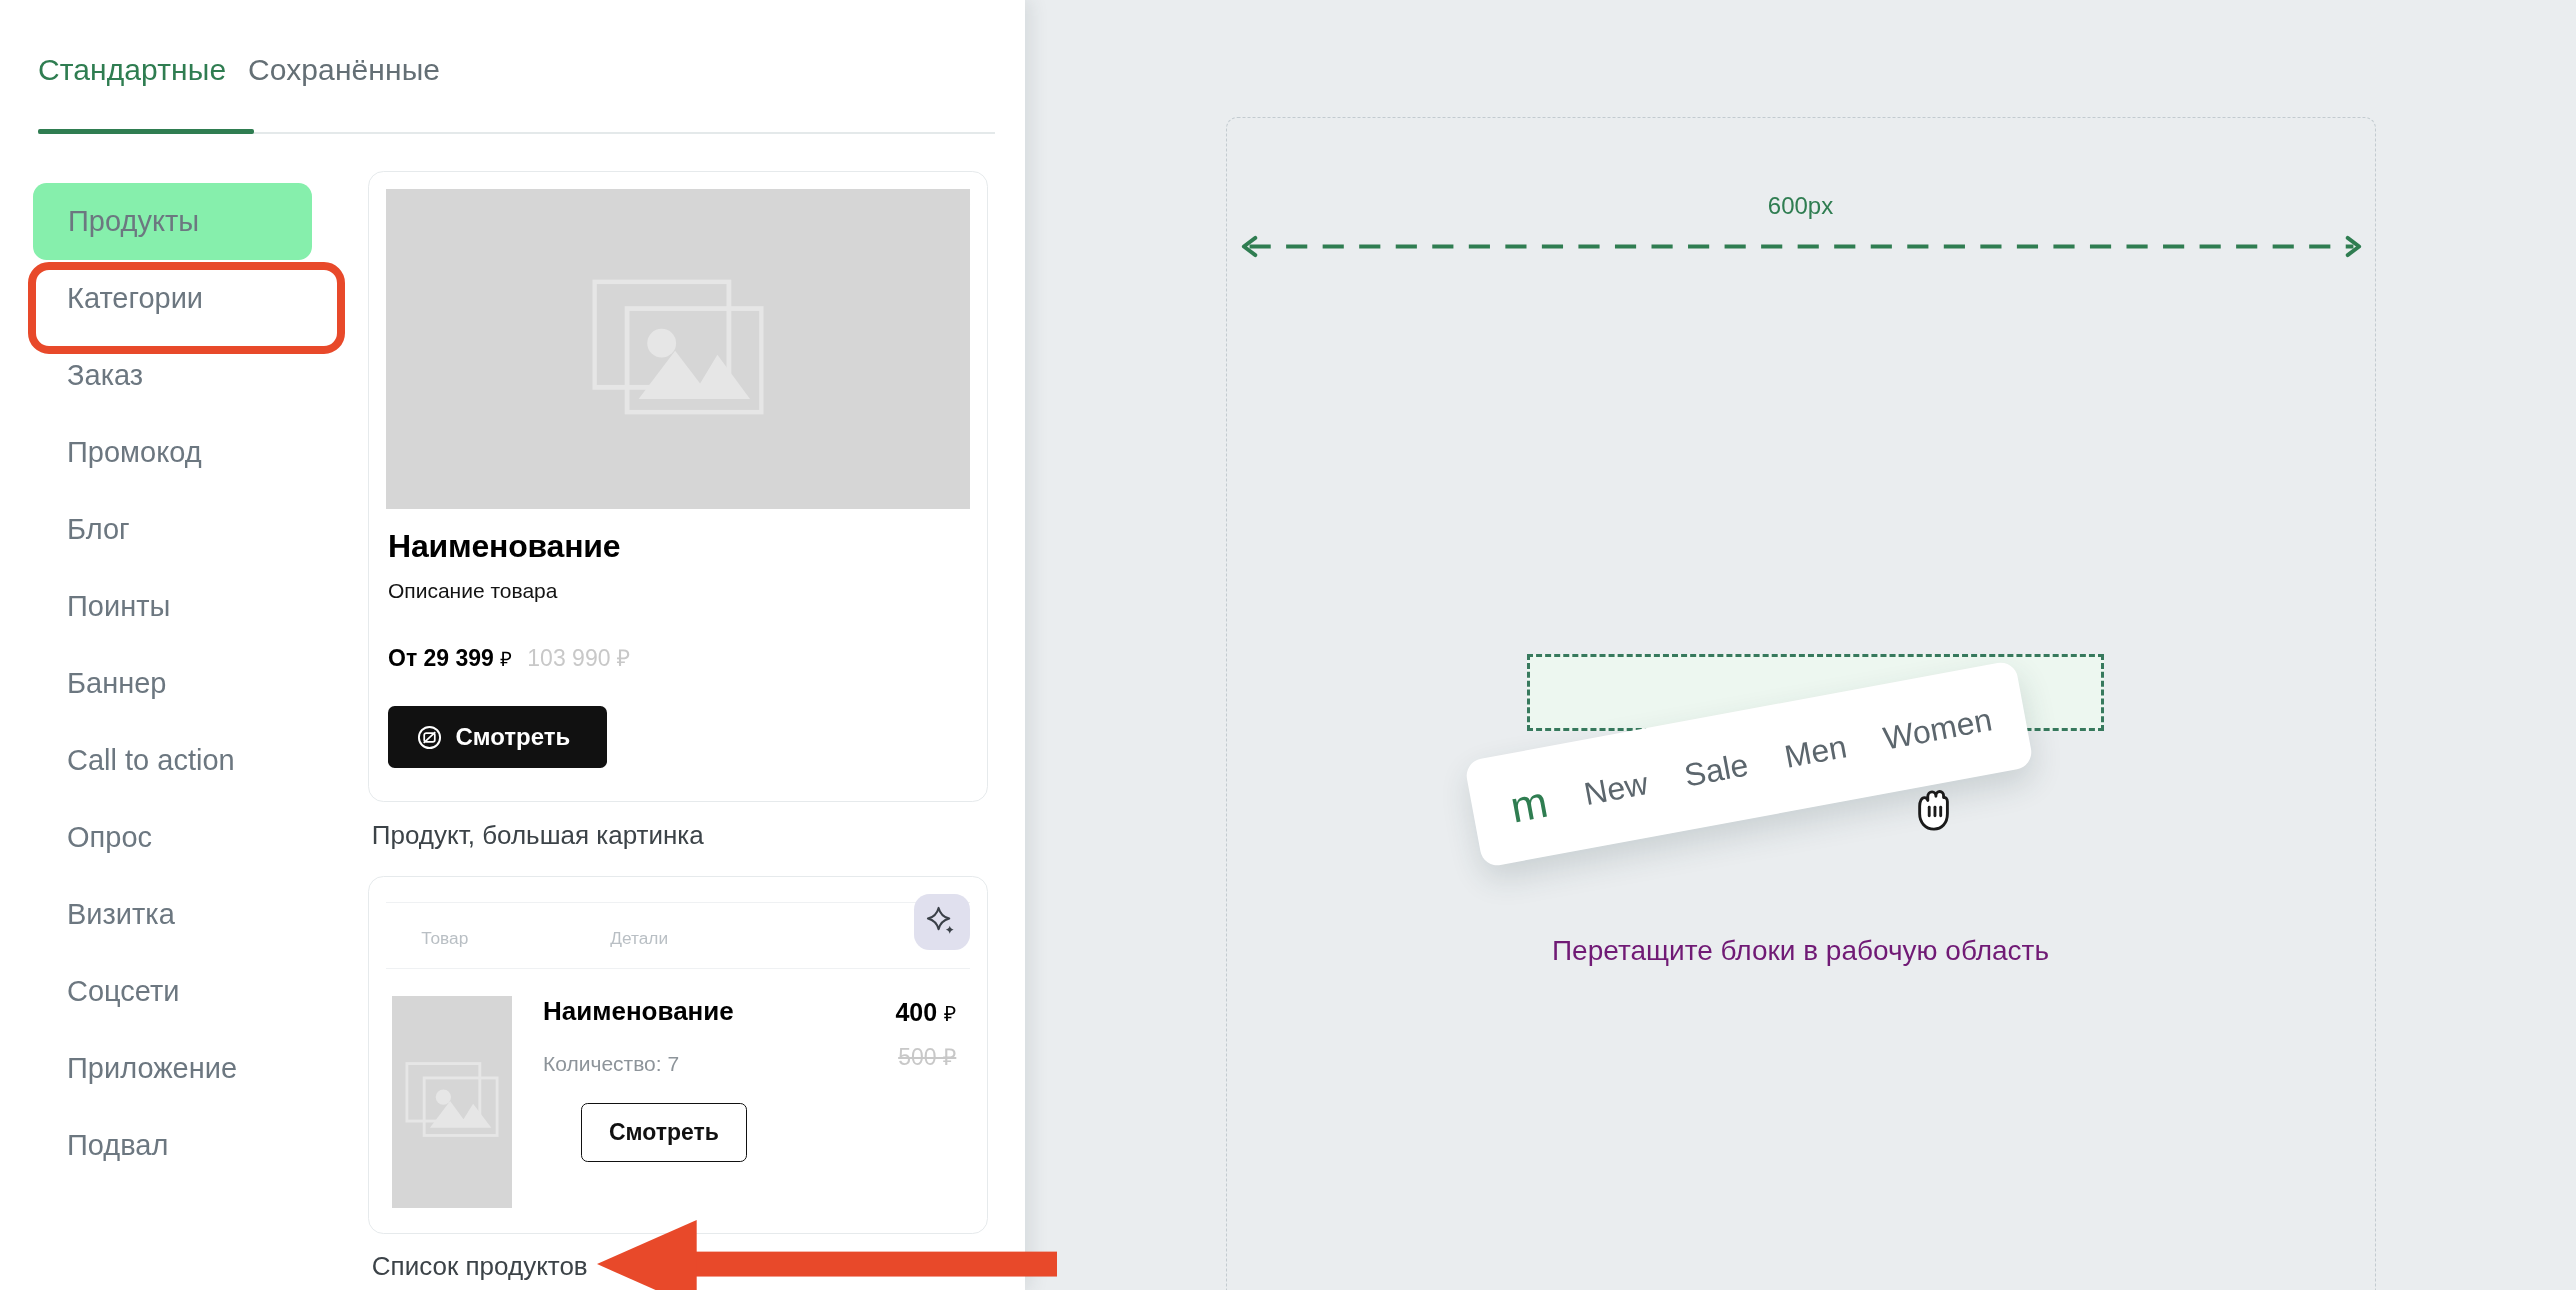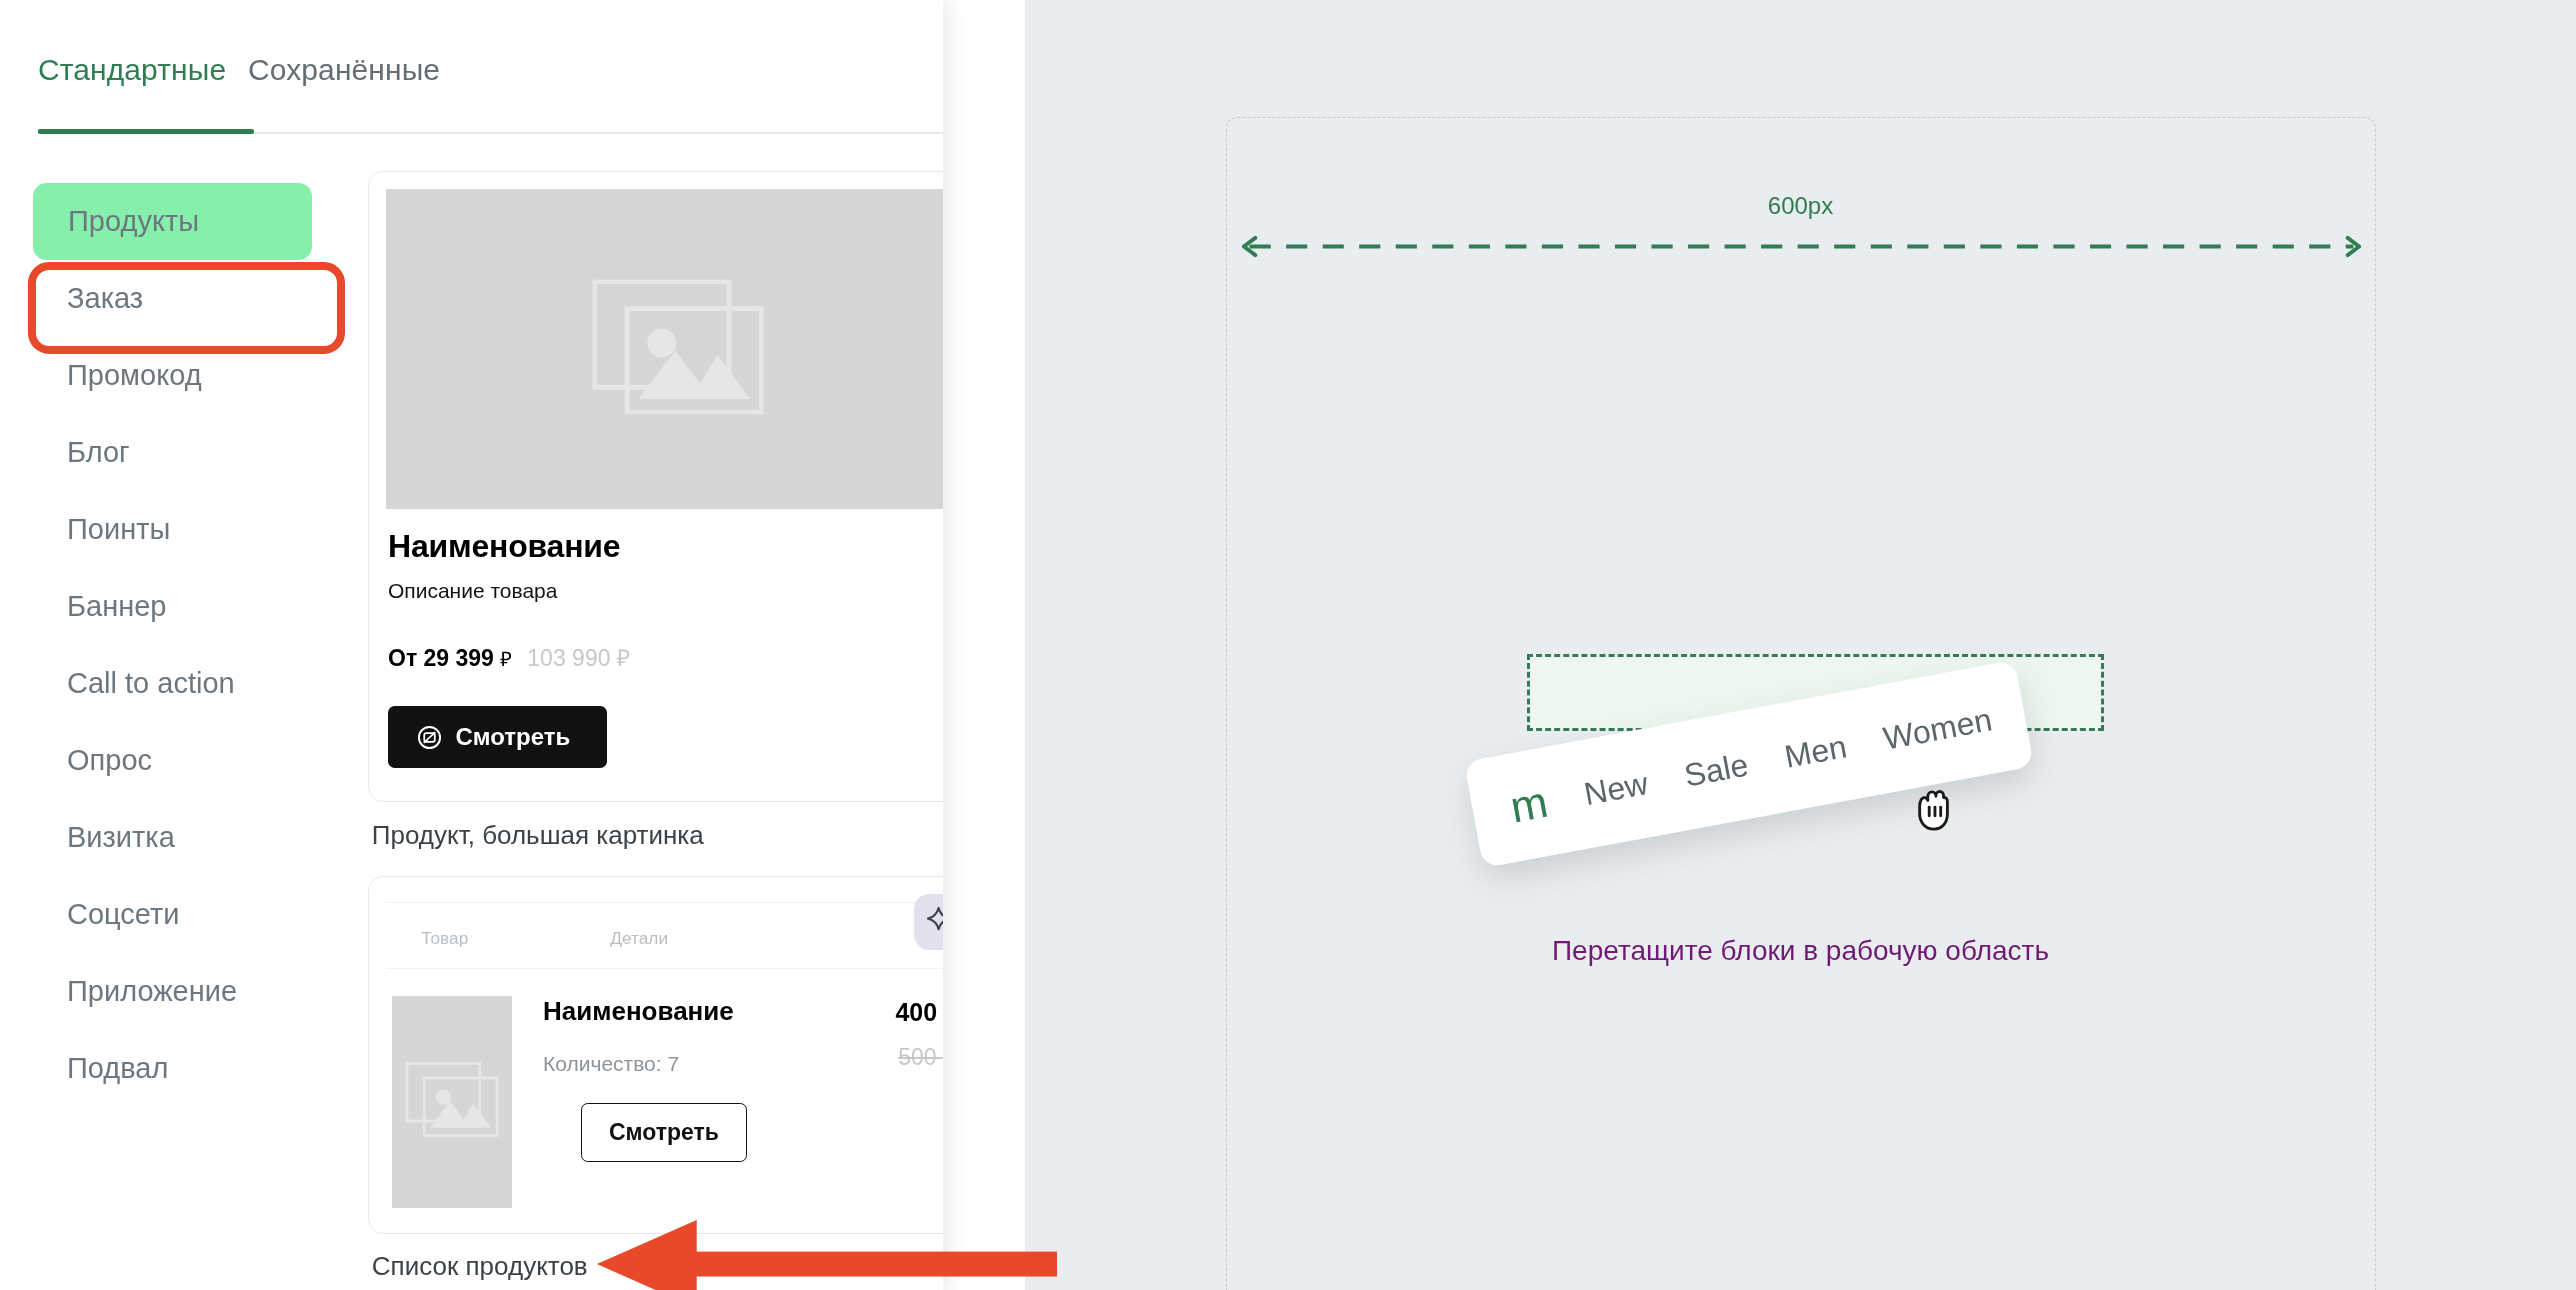--- a/index.html
+++ b/index.html
@@ -7,21 +7,21 @@
     width: 2576px; height: 1291px;
     font-family: "Liberation Sans", sans-serif;
     background: #ffffff;
     overflow: hidden;
   }
   #root { position: relative; width: 2576px; height: 1291px; }
 
   
   .left-panel {
     position: absolute; left: 0; top: 0;
-    width: 943px; height: 1291px;
+    width: 1025px; height: 1291px;
     background: #ffffff;
     box-shadow: 5.8px 0 17.3px rgba(40,60,70,0.10);
     z-index: 5;
     overflow: hidden;
   }
   .tabs {
     position: absolute; left: 0; top: 0;
     width: 996px; height: 135px;
   }
   .tabs-underline {
@@ -218,20 +218,23 @@
     <div class="tabs">
       <div class="tabs-underline"></div>
       <div class="tab active" id="tab-standard">Стандартные</div>
       <div class="tab" id="tab-saved">Сохранённые</div>
       <div class="tab-active-bar"></div>
     </div>
 
     <div class="side-list">
       <div class="side-item selected">
           <span>Продукты</span>
+        </div>
+      <div class="side-item">
+          <span>Категории</span>
         </div>
       <div class="side-item">
           <span>Заказ</span>
         </div>
       <div class="side-item">
           <span>Промокод</span>
         </div>
       <div class="side-item">
           <span>Блог</span>
         </div>

